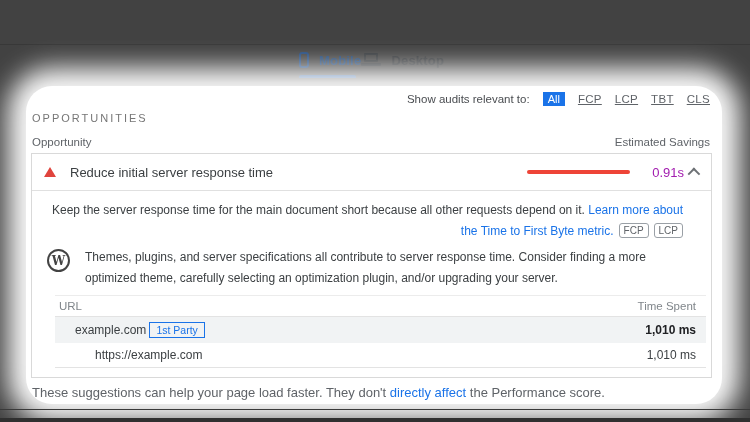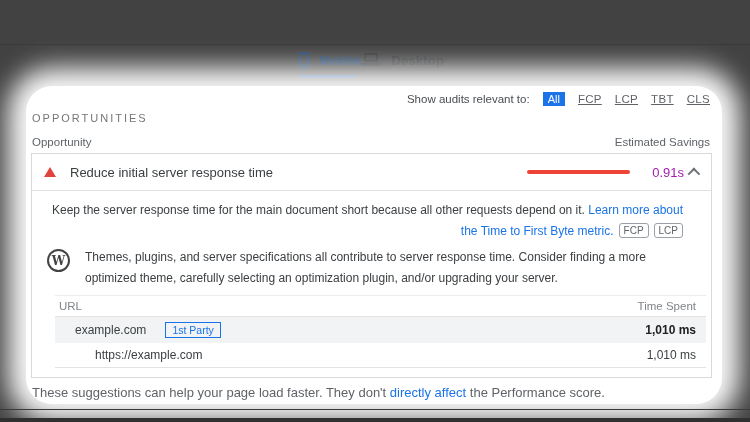--- a/index.html
+++ b/index.html
@@ -63,21 +63,21 @@
 
   .inner-table{margin:6px 6px 0 23px;width:651px;}
   .it-head{display:flex;justify-content:space-between;align-items:center;height:22px;
            border-top:1px solid #ececec;border-bottom:1px solid #e3e3e3;
            font-size:11.5px;color:#80868b;padding:0 10px 0 4px;box-sizing:border-box;gap:33px;}
   .it-row1{display:flex;justify-content:space-between;align-items:center;height:26px;
            background:#f1f3f4;padding:0 10px 0 20px;box-sizing:border-box;}
   .it-row2{display:flex;justify-content:space-between;align-items:center;height:25px;
            background:#fff;border-bottom:1px solid #e3e3e3;padding:0 10px 0 40px;box-sizing:border-box;}
   .url-cell{display:flex;align-items:center;font-size:12px;color:#3c4043;}
-  .party-badge{margin-left:19px;border:1px solid #1a73e8;border-radius:0;color:#1a73e8;
+  .party-badge{margin-left:3px;border:1px solid #1a73e8;border-radius:0;color:#1a73e8;
                font-size:10.5px;padding:1px 6px;}
   .time-bold{font-size:12px;font-weight:bold;color:#202124;}
   .time-normal{font-size:12px;color:#3c4043;}
 
   .page-footer{position:absolute;left:32px;top:385px;font-size:13px;color:#5f6368;}
   .footer-link{color:#1a73e8;cursor:pointer;}
 </style>
 </head>
 <body>
 

